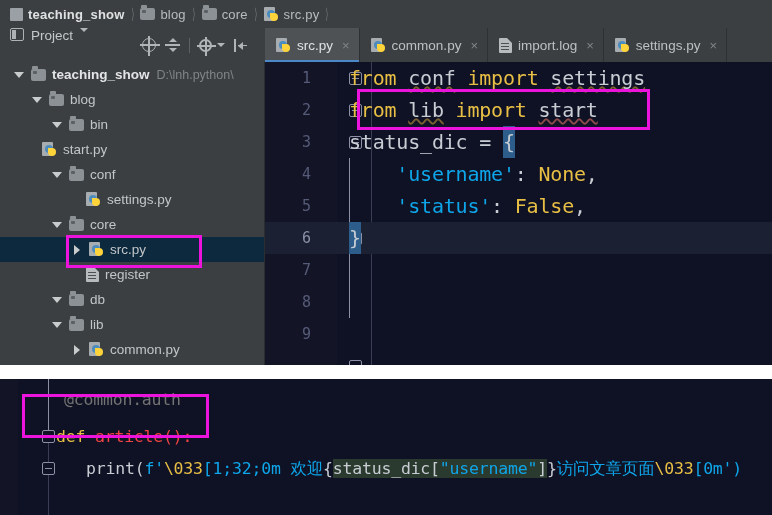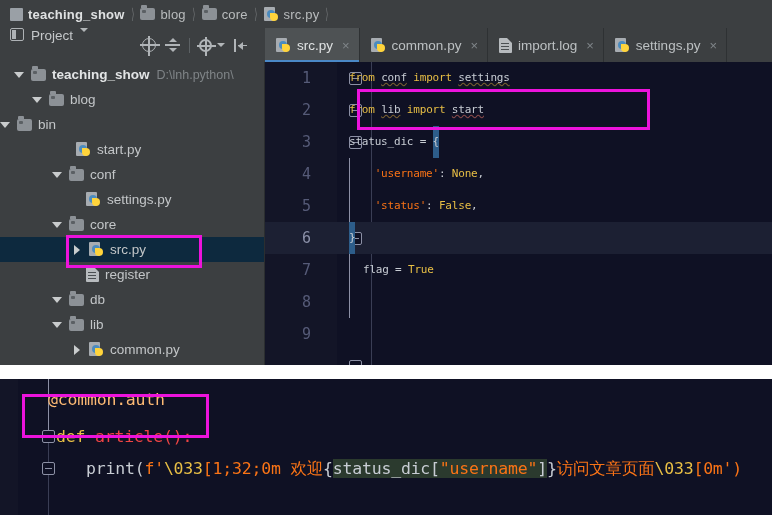--- a/index.html
+++ b/index.html
@@ -108,24 +108,24 @@
     position:absolute;left:265px;top:62px;width:507px;height:303px;
     background:#0f1124;box-sizing:border-box;overflow:hidden;
     font-family:"DejaVu Sans Mono","Liberation Mono",monospace;
   }
   .gutter{position:absolute;left:0;top:0;width:72px;height:100%;background:#131527;}
   .eline{position:relative;height:32px;}
   .eline.cur{background:#1c2033;}
   .eline.cur .ln{color:#8b90a8;}
   .ln{position:absolute;left:0;width:46px;text-align:right;line-height:32px;
     font-size:15px;color:#565b78;font-family:"DejaVu Sans Mono","Liberation Mono",monospace;}
-  .code{position:absolute;left:84px;line-height:32px;font-size:11px;white-space:pre;letter-spacing:-0.2px;}
+  .code{position:absolute;left:84px;line-height:32px;font-size:20px;white-space:pre;letter-spacing:-0.2px;}
   .kw{color:#e8bf45;}
   .pl{color:#c8cdd4;}
-  .str{color:#f97316;}
+  .str{color:#0ea5e9;}
   .num{color:#e8bf45;}
   .fn{color:#ef4444;}
   .wavy{text-decoration:underline wavy #7a6030;text-decoration-skip-ink:none;}
   .wavyr{text-decoration:underline wavy #8a4a4a;text-decoration-skip-ink:none;}
   .fold{position:absolute;width:13px;height:13px;border:1.3px solid #8c90a5;border-radius:2px;
     box-sizing:border-box;background:#0f1124;}
   .fold:after{content:"";position:absolute;left:2px;top:5px;width:7px;height:1.3px;background:#8c90a5;}
   .foldv{position:absolute;width:1.3px;background:#8c90a5;}
   .caretblk{display:inline-block;background:#2d5d8a;}
   .vline{position:absolute;top:0;bottom:0;width:1px;background:#3a3e55;}
@@ -133,21 +133,21 @@
   
   #panel-bot{
     position:absolute;left:0;top:379px;width:772px;height:136px;
     background:#0f1124;overflow:hidden;
     font-family:"DejaVu Sans Mono","Liberation Mono",monospace;
   }
   .bgutter{position:absolute;left:0;top:0;width:18px;height:100%;background:#131527;}
   .bline{position:relative;height:32px;}
   .bcode{position:absolute;left:48px;line-height:32px;font-size:16.5px;white-space:pre;letter-spacing:-0.2px;}
   .selbg{background:#2b3a2e;}
-  .cmt{color:#fdba74;}
+  .cmt{color:#737373;margin-left:16px;}
   .watermark{
     position:absolute;right:14px;bottom:14px;font-size:13.5px;color:#b9bdc6;
     font-family:"Liberation Sans",sans-serif;letter-spacing:.2px;
   }
   .gapwhite{position:absolute;left:0;top:365px;width:772px;height:14px;background:#ffffff;}
 
   
   .anno{position:absolute;border:3px solid #ec13dc;box-sizing:border-box;pointer-events:none;}
 </style>
 </head>
@@ -244,26 +244,26 @@
       <span class="tw down"></span>
       <span class="ico ico-folder" style="margin-left:7px"></span>
       <span class="tlbl bold">teaching_show</span>
       <span class="tpath">D:\lnh.python\</span>
     </div>
     <div class="trow" style="padding-left:32px">
       <span class="tw down"></span>
       <span class="ico ico-folder" style="margin-left:7px"></span>
       <span class="tlbl">blog</span>
     </div>
-    <div class="trow" style="">
+    <div class="trow" style="padding-left:52px">
       <span class="tw down"></span>
       <span class="ico ico-folder" style="margin-left:7px"></span>
       <span class="tlbl">bin</span>
     </div>
-    <div class="trow" style="padding-left:76px">
+    <div class="trow" style="padding-left:42px">
       <span class="ico ico-py">
           <i class="pg"></i>
           <i class="pb"></i>
           <i class="pyy"></i>
         </span>
       <span class="tlbl">start.py</span>
     </div>
     <div class="trow" style="padding-left:52px">
       <span class="tw down"></span>
       <span class="ico ico-folder" style="margin-left:7px"></span>
@@ -350,21 +350,20 @@
     </div>
 
     <div class="eline cur">
       <span class="ln">6</span>
       <span class="fold" style="left:84px;top:10px"></span>
       <span class="code"><span class="pl caretblk">}</span></span>
     </div>
 
     <div class="eline">
       <span class="ln">7</span>
-      <span class="code" style="left:98px"><span class="pl">flag = </span><span class="kw">True</span></span>
     </div>
 
     <div class="eline">
       <span class="ln">8</span>
     </div>
 
     <div class="eline">
       <span class="ln">9</span>
     </div>
 

